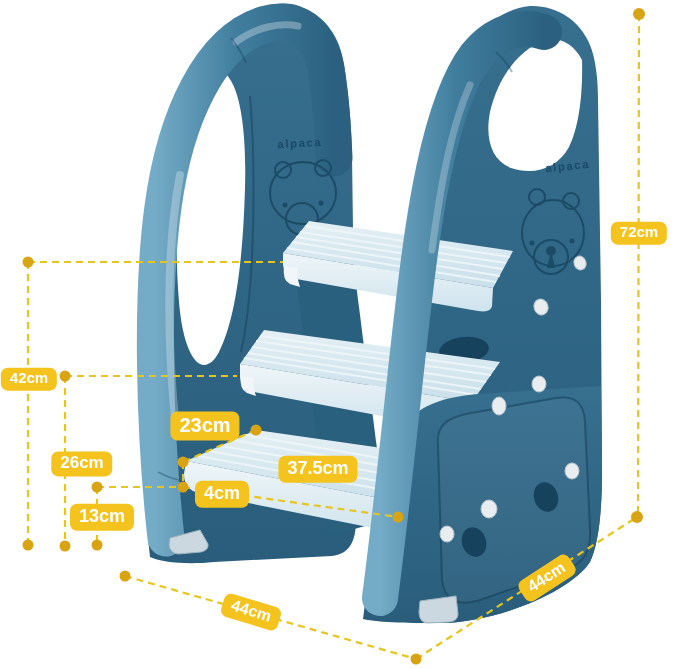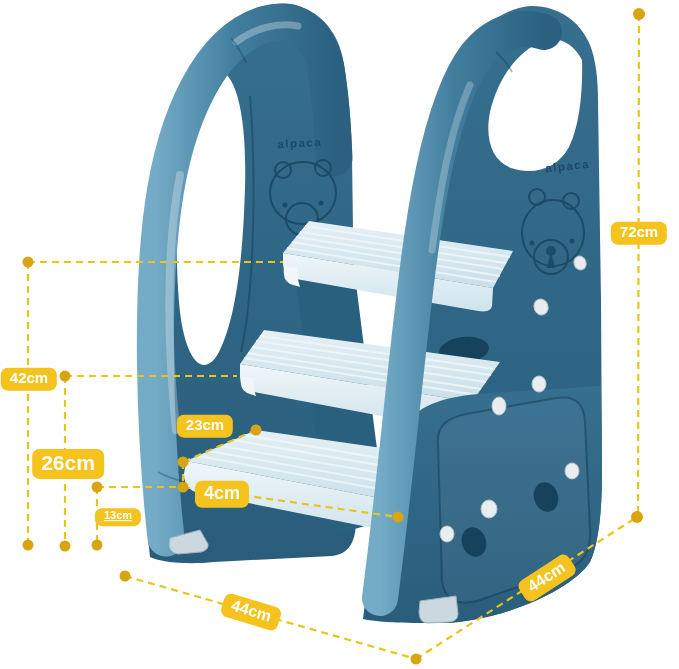--- a/index.html
+++ b/index.html
@@ -231,20 +231,21 @@
       <circle cx="183" cy="487" r="5.5"></circle>
       <circle cx="256" cy="430" r="5.5"></circle>
       <circle cx="398" cy="517" r="5.5"></circle>
       <circle cx="125" cy="576" r="5.5"></circle>
       <circle cx="416" cy="659" r="5.5"></circle>
     </g>
   </svg>
 
   <div class="badge" style="left:639px;top:233px;font-size:15px;">72cm</div>
   <div class="badge" style="left:29px;top:379px;font-size:15px;">42cm</div>
-  <div class="badge" style="left:68px;top:464px;font-size:21px;">26cm</div>
-  <div class="badge" style="left:118px;top:517px;font-size:11px;text-decoration:underline;">13cm</div>
-  <div class="badge" style="left:205px;top:426px;font-size:15px;">23cm</div>
+  <div class="badge" style="left:82px;top:464px;font-size:17px;">26cm</div>
+  <div class="badge" style="left:102px;top:517px;font-size:18px;">13cm</div>
+  <div class="badge" style="left:205px;top:426px;font-size:20px;">23cm</div>
   <div class="badge" style="left:222px;top:494px;font-size:18px;">4cm</div>
+  <div class="badge" style="left:318px;top:469px;font-size:18px;">37.5cm</div>
   <div class="badge" style="left:251px;top:612px;font-size:16px;transform:translate(-50%,-50%) rotate(17deg);">44cm</div>
   <div class="badge" style="left:547px;top:578px;font-size:16px;transform:translate(-50%,-50%) rotate(-33deg);">44cm</div>
 
 </div>
 
 </body></html>

